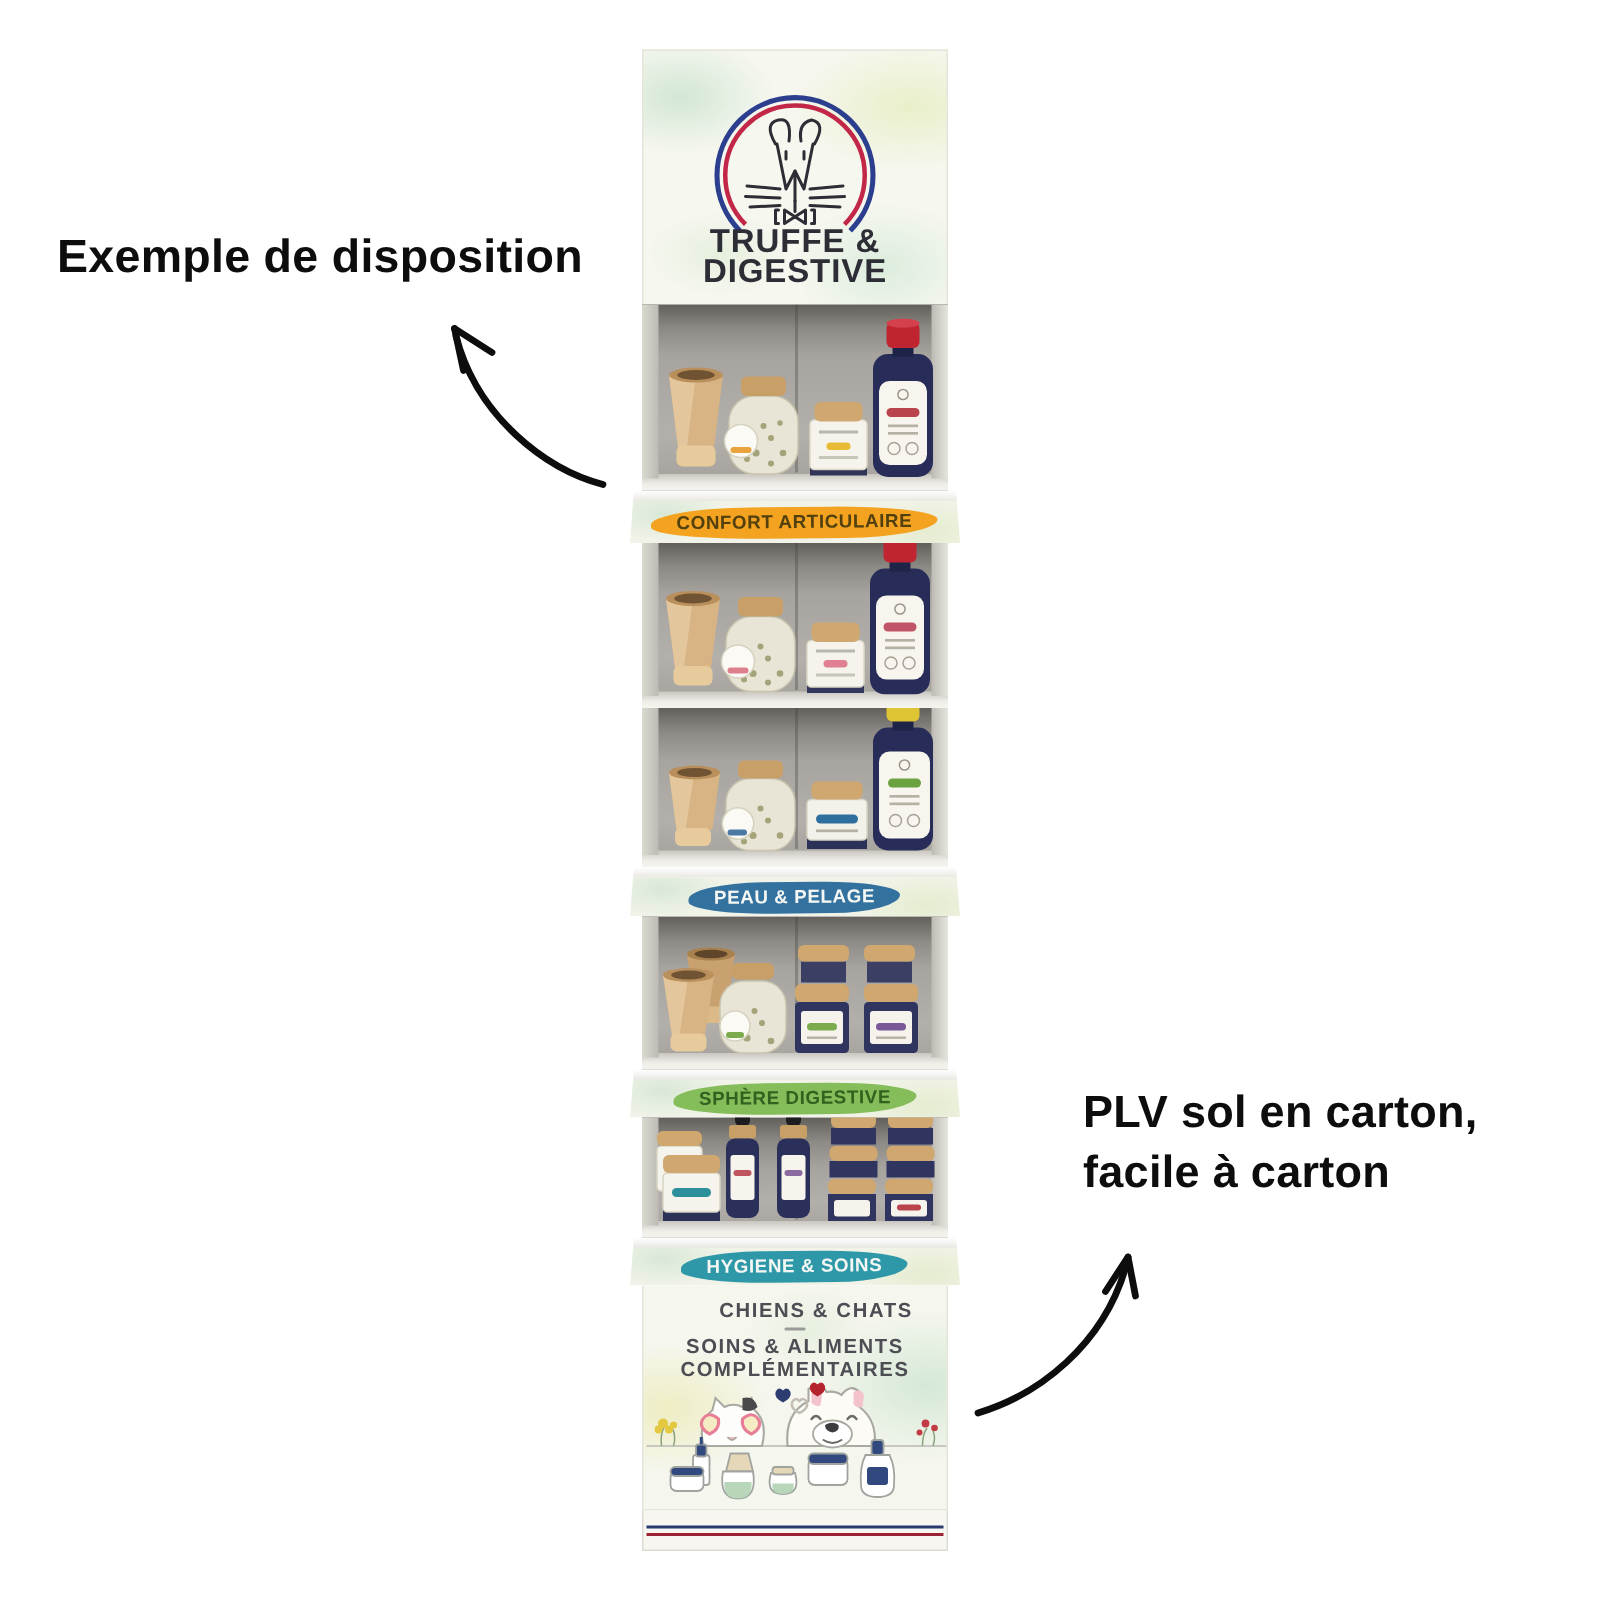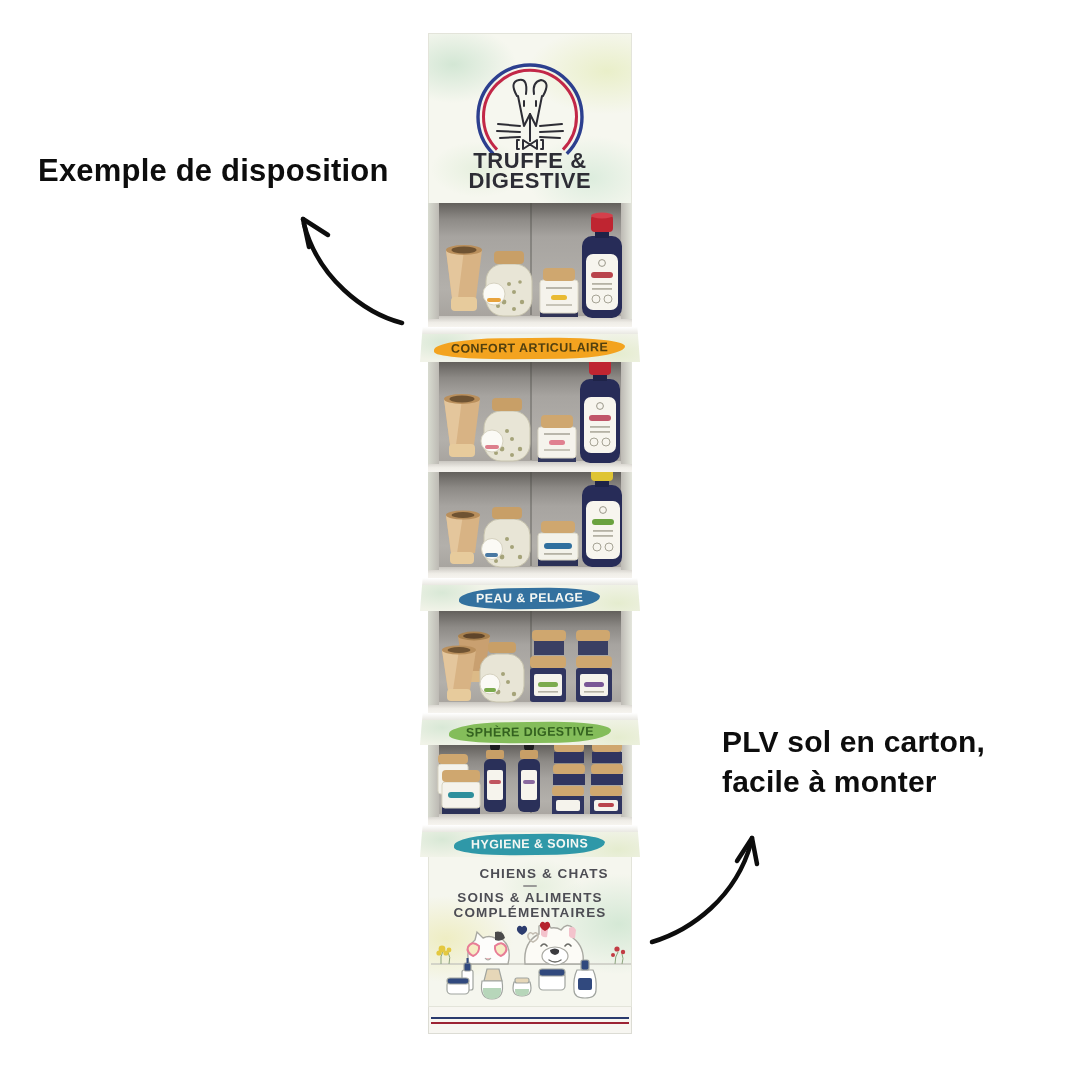--- a/index.html
+++ b/index.html
@@ -91,21 +91,21 @@
   .stripe.s1 { bottom:14px; } .stripe.s2 { bottom:9px; }
 </style>
 </head>
 <body>
 
 <div class="canvas">
 
   <div class="ann ann-left">Exemple de disposition</div>
   <div class="ann ann-right">
     <span>PLV sol en carton,</span><br>
-    <span>facile à monter</span>
+    <span>facile à carton</span>
   </div>
 
   <svg class="arrow-layer" viewBox="0 0 1080 1080">
     <g stroke="#0d0d0d" stroke-width="4.5" fill="none" stroke-linecap="round">
       <path d="M 402 323 C 364 313, 318 278, 304 224"></path>
       <path d="M 303 219 L 309 247"></path>
       <path d="M 303 219 L 328 235"></path>
     </g>
     <g stroke="#0d0d0d" stroke-width="4.5" fill="none" stroke-linecap="round">
       <path d="M 652 942 C 692 930, 736 897, 751 843"></path>

